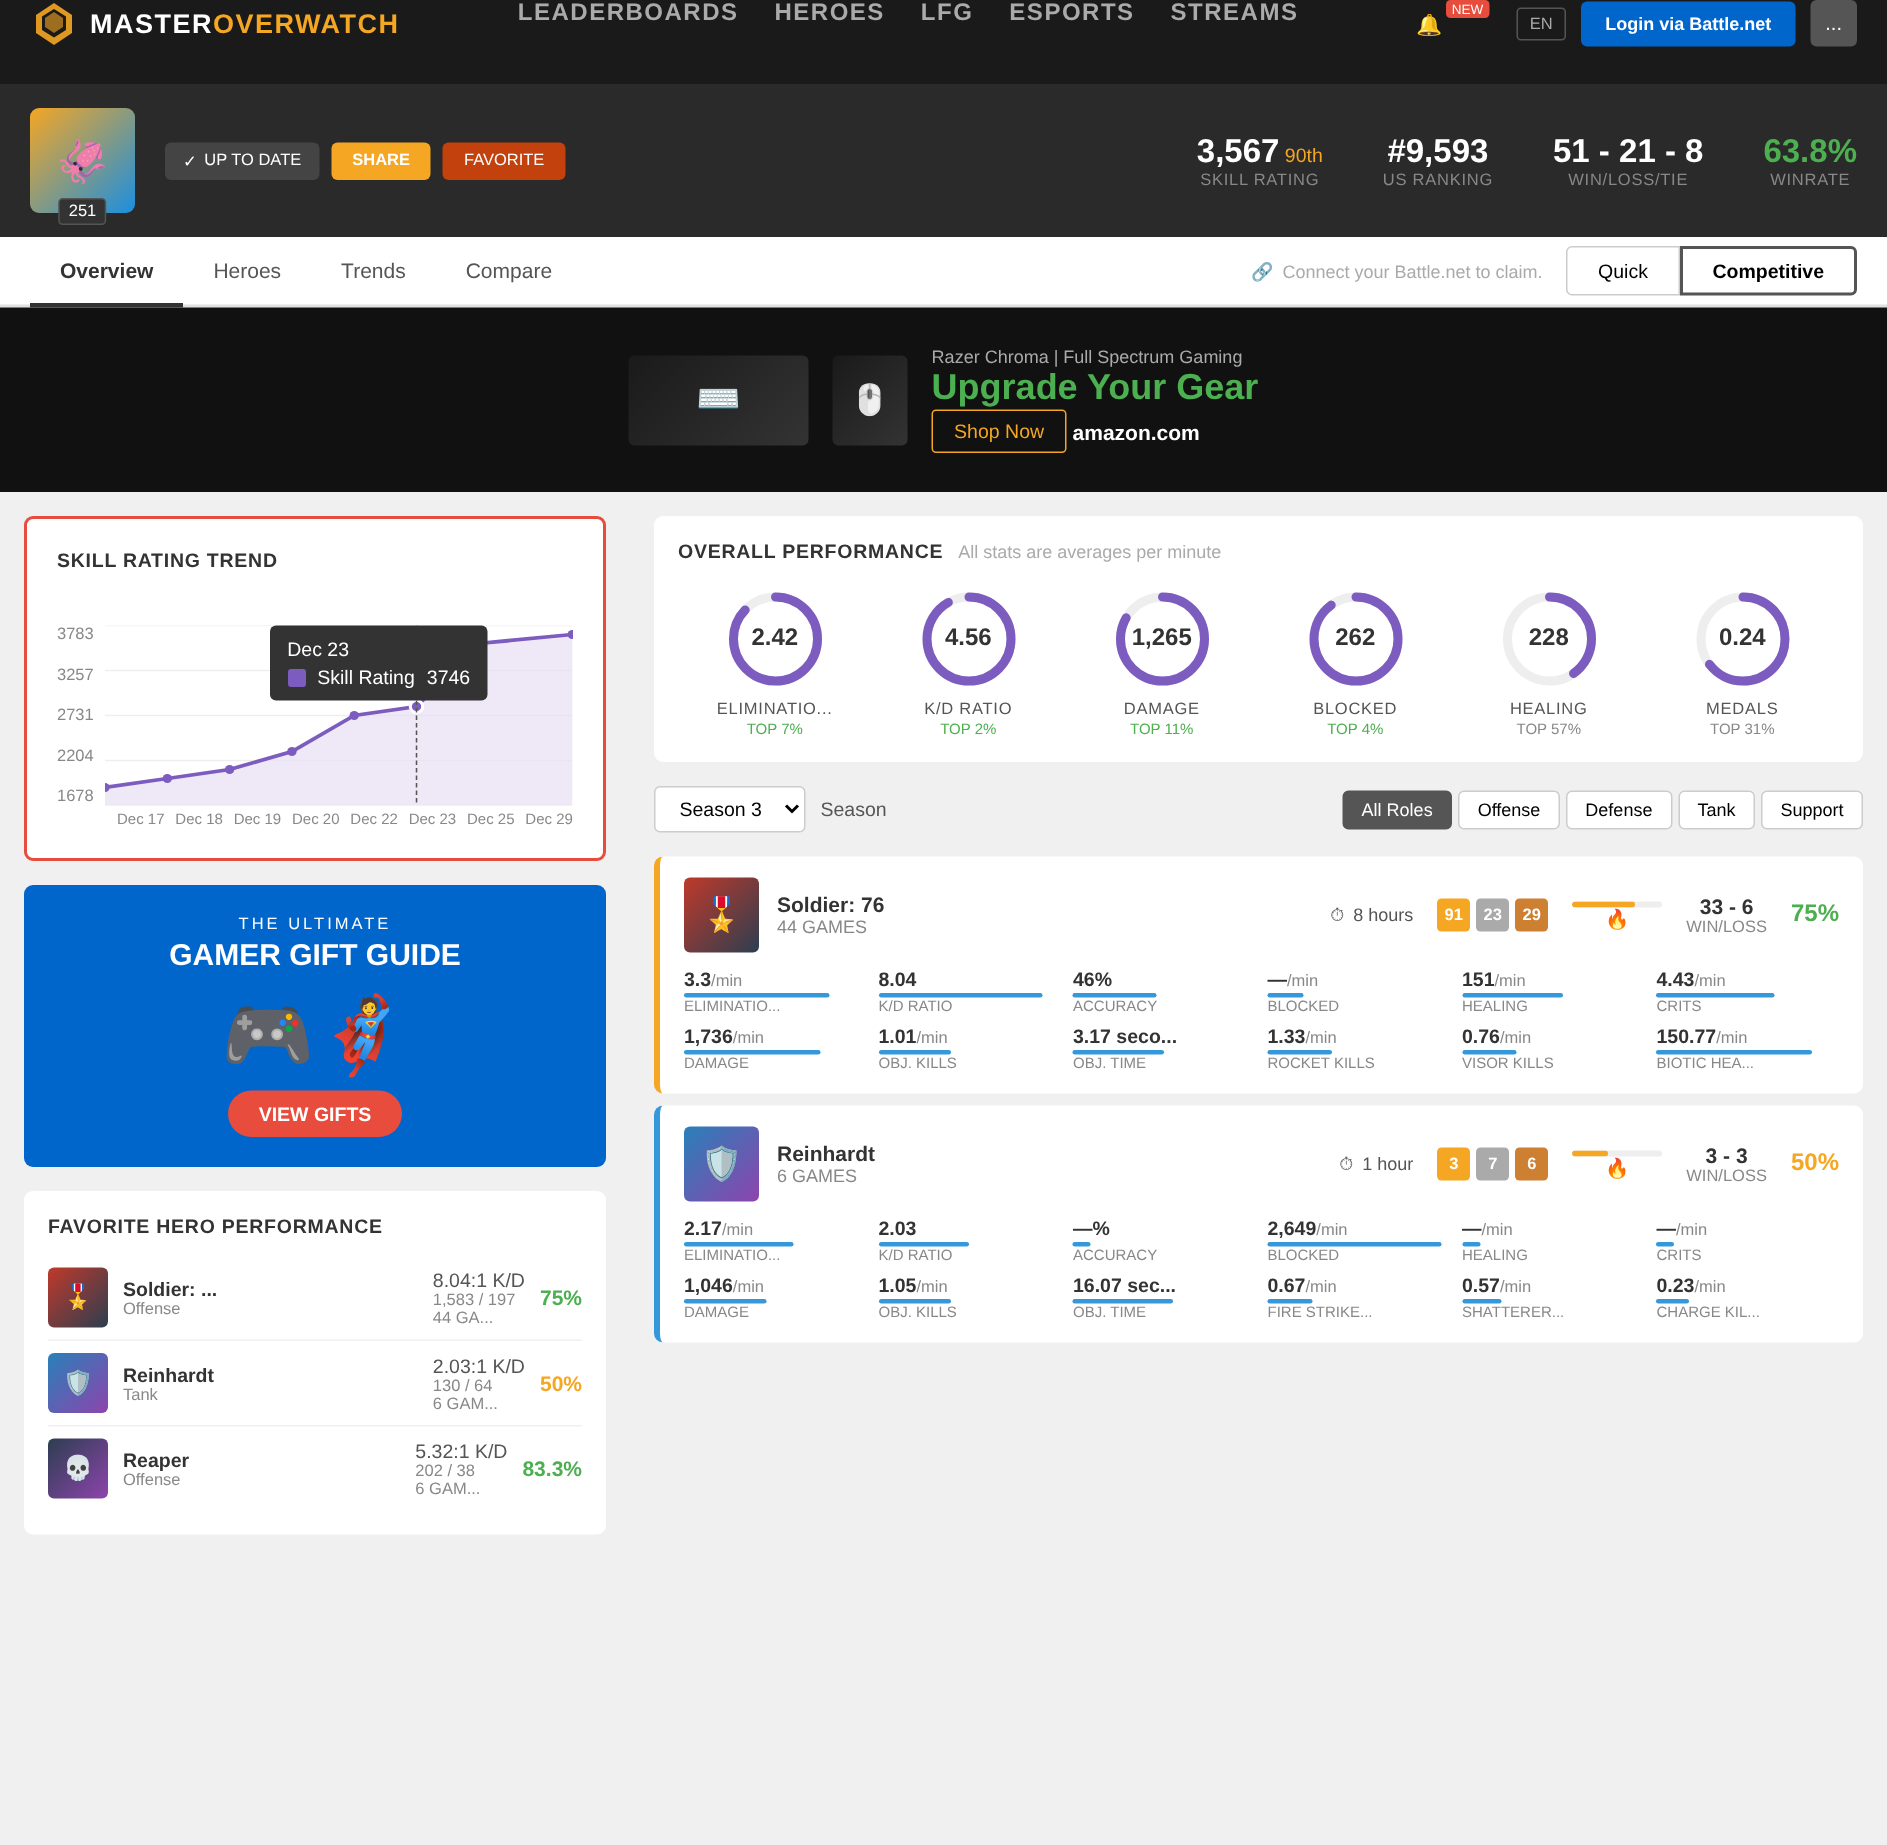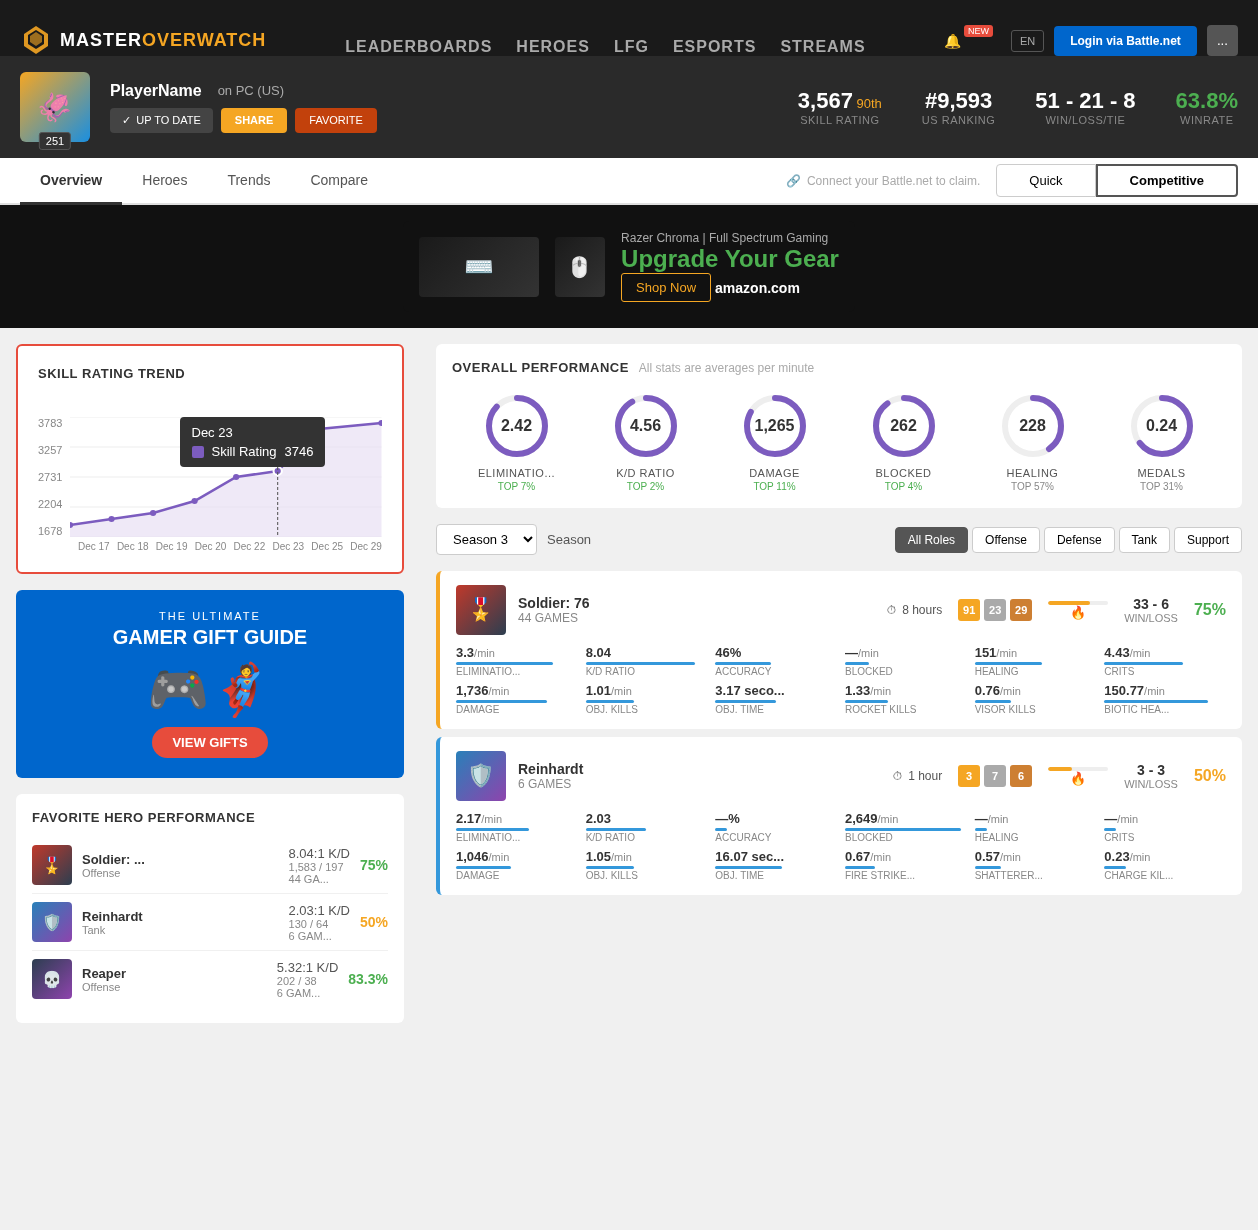--- a/index.html
+++ b/index.html
@@ -2,21 +2,21 @@
 <html><head>
   <meta charset="utf-8">
   <style>
     * { box-sizing: border-box; margin: 0; padding: 0; }
     body { font-family: Arial, sans-serif; background: #f0f0f0; color: #333; font-size: 13px; }
 
     
     .top-header {
       background: #1a1a1a;
       display: flex;
-      align-items: flex-end;
+      align-items: flex-start;
       padding: 0 20px;
       height: 56px;
       justify-content: space-between;
     }
     .logo-area {
       display: flex;
       align-items: center;
       gap: 8px;
     }
     .logo-icon {
@@ -224,21 +224,21 @@
       display: flex;
       align-items: center;
       gap: 6px;
     }
     .mode-btns {
       display: flex;
       gap: 0;
       margin-left: 16px;
     }
     .mode-btn {
-      padding: 7px 32px;
+      padding: 7px 20px;
       border: 1px solid #ccc;
       background: #fff;
       cursor: pointer;
       font-size: 13px;
     }
     .mode-btn.active {
       background: #fff;
       border: 2px solid #555;
       font-weight: bold;
     }
@@ -624,24 +624,20 @@
     <button class="more-btn">...</button>
   </div>
 </div>
 
 <div class="profile-header">
   <div class="avatar-container">
     <div class="avatar-img">🦑</div>
     <div class="avatar-level">251</div>
   </div>
   <div class="profile-info">
-    <div class="profile-name-row">
-      <span class="profile-name">PlayerName</span>
-      <span class="platform-tag">on PC (US)</span>
-    </div>
     <div class="profile-actions">
       <button class="btn-uptodate">
         <span class="check-icon"></span>
         <span>UP TO DATE</span>
       </button>
       <button class="btn-share">SHARE</button>
       <button class="btn-favorite">FAVORITE</button>
     </div>
   </div>
   <div class="profile-stats">

